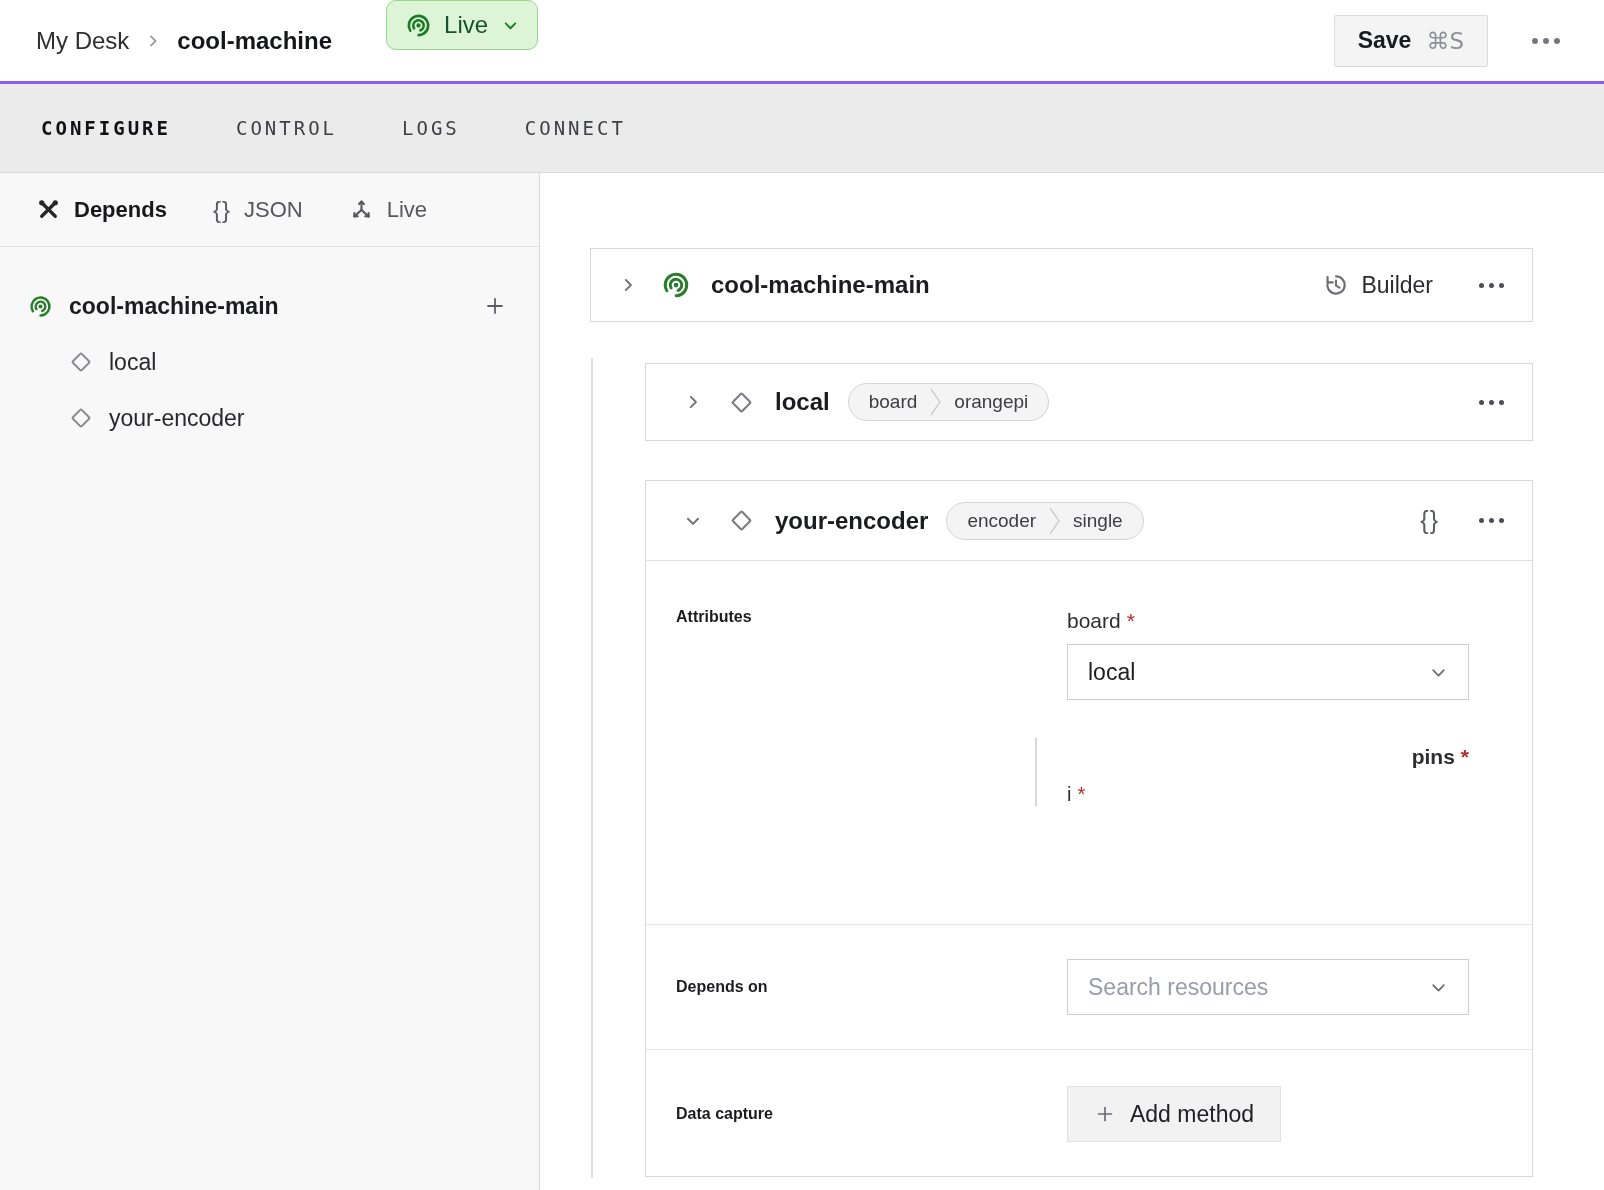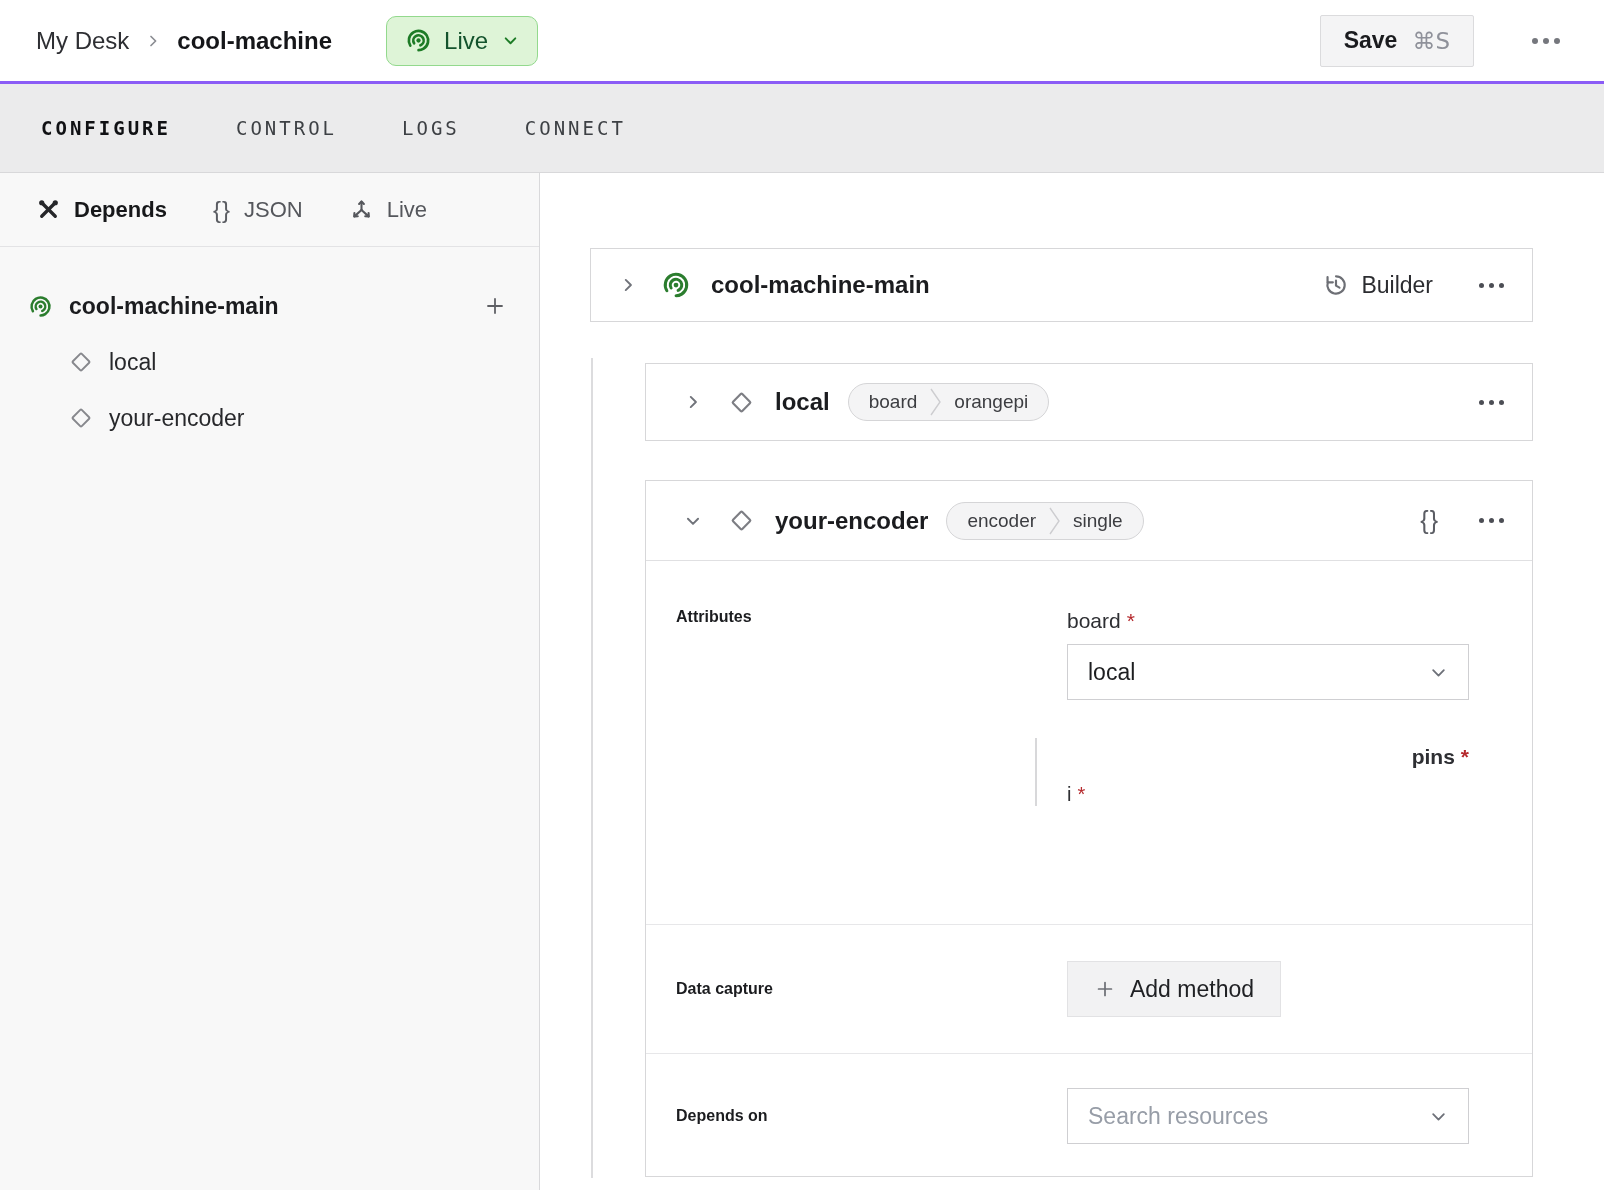--- a/index.html
+++ b/index.html
@@ -1,27 +1,27 @@
 <!DOCTYPE html>
 <html><head>
 <meta charset="utf-8">
 <style>
   * { margin:0; padding:0; box-sizing:border-box; }
   html,body { width:1604px; height:1190px; overflow:hidden; background:#fff;
     font-family:"Liberation Sans","DejaVu Sans",sans-serif; color:#1d1e20; }
 
   
-  .topbar { height:81px; display:flex; align-items:center; padding:0 40px 0 36px; background:#fff; }
+  .topbar { height:81px; display:flex; padding:0 40px 0 36px; background:#fff; }
   .breadcrumb { display:flex; align-items:center; gap:16px; font-size:24px; }
   .crumb-parent { color:#2e2f33; cursor:pointer; }
   .crumb-current { font-weight:700; color:#151619; }
   .live-badge { margin-left:54px; display:flex; align-items:center; gap:12px; height:50px;
     padding:0 18px; background:#def4d7; border:1px solid #93d98d; border-radius:10px;
     color:#14532d; font-size:24px; cursor:pointer; }
-  .topbar-right { margin-left:auto; display:flex; align-items:center; gap:54px; }
+  .topbar-right { margin-left:auto; display:flex; align-items:center; gap:40px; }
   .save-btn { height:52px; display:flex; align-items:center; gap:15px; padding:0 23px;
     background:#f4f4f5; border:1px solid #dbdbdd; border-radius:2px; font-size:23px;
     font-weight:600; color:#1a1b1e; cursor:pointer; font-family:inherit; }
   .save-kbd { font-weight:400; color:#8f919a; font-family:"DejaVu Sans",sans-serif; }
 
   .dots { display:flex; gap:5px; align-items:center; cursor:pointer; border:none; background:none; padding:4px; }
   .dots i { width:6px; height:6px; border-radius:50%; background:#75777d; }
   .dots.dark i { width:5px; height:5px; background:#4c4e55; gap:4px; }
 
   
@@ -342,44 +342,44 @@
             <div class="field-label bold">
               <span>pins</span><span class="req">*</span>
             </div>
             <div class="i-label">
               <span>i</span><span class="req">*</span>
             </div>
           </div>
         </div>
       </div>
 
+      <div class="section sec-row sec-depends">
+        <div class="sec-label">Depends on</div>
+        <div class="sec-body">
+          <div class="select-box" style="margin-top:0;">
+            <span class="placeholder">Search resources</span>
+            <span class="chev" style="display:flex;">
+              <svg width="19" height="19" viewBox="0 0 16 16" fill="none" stroke="#6d7078" stroke-width="1.5" stroke-linecap="round" stroke-linejoin="round">
+                  <path d="M3.5 6 L8 10.6 L12.5 6"></path>
+                </svg>
+            </span>
+          </div>
+        </div>
+      </div>
+
       <div class="section sec-row sec-capture">
         <div class="sec-label">Data capture</div>
         <div class="sec-body">
           <button class="add-btn">
             <span style="display:flex;">
               <svg width="22" height="22" viewBox="0 0 24 24" stroke="#6d6f75" stroke-width="1.9" stroke-linecap="round">
                   <path d="M12 5 V19"></path>
                   <path d="M5 12 H19"></path>
                 </svg>
             </span>
             <span>Add method</span>
           </button>
         </div>
       </div>
-
-      <div class="section sec-row sec-depends">
-        <div class="sec-label">Depends on</div>
-        <div class="sec-body">
-          <div class="select-box" style="margin-top:0;">
-            <span class="placeholder">Search resources</span>
-            <span class="chev" style="display:flex;">
-              <svg width="19" height="19" viewBox="0 0 16 16" fill="none" stroke="#6d7078" stroke-width="1.5" stroke-linecap="round" stroke-linejoin="round">
-                  <path d="M3.5 6 L8 10.6 L12.5 6"></path>
-                </svg>
-            </span>
-          </div>
-        </div>
-      </div>
     </section>
 
   </main>
 </div>
 
 </body></html>

